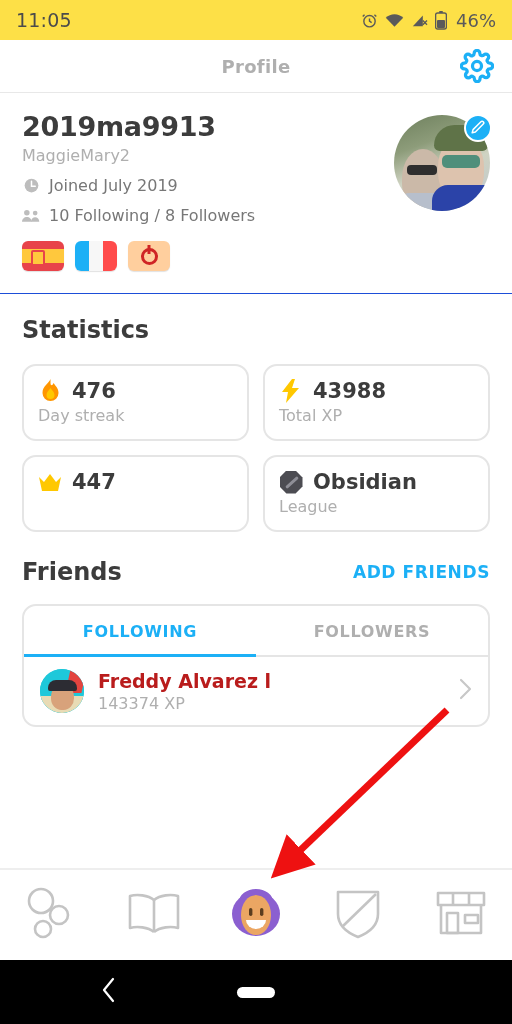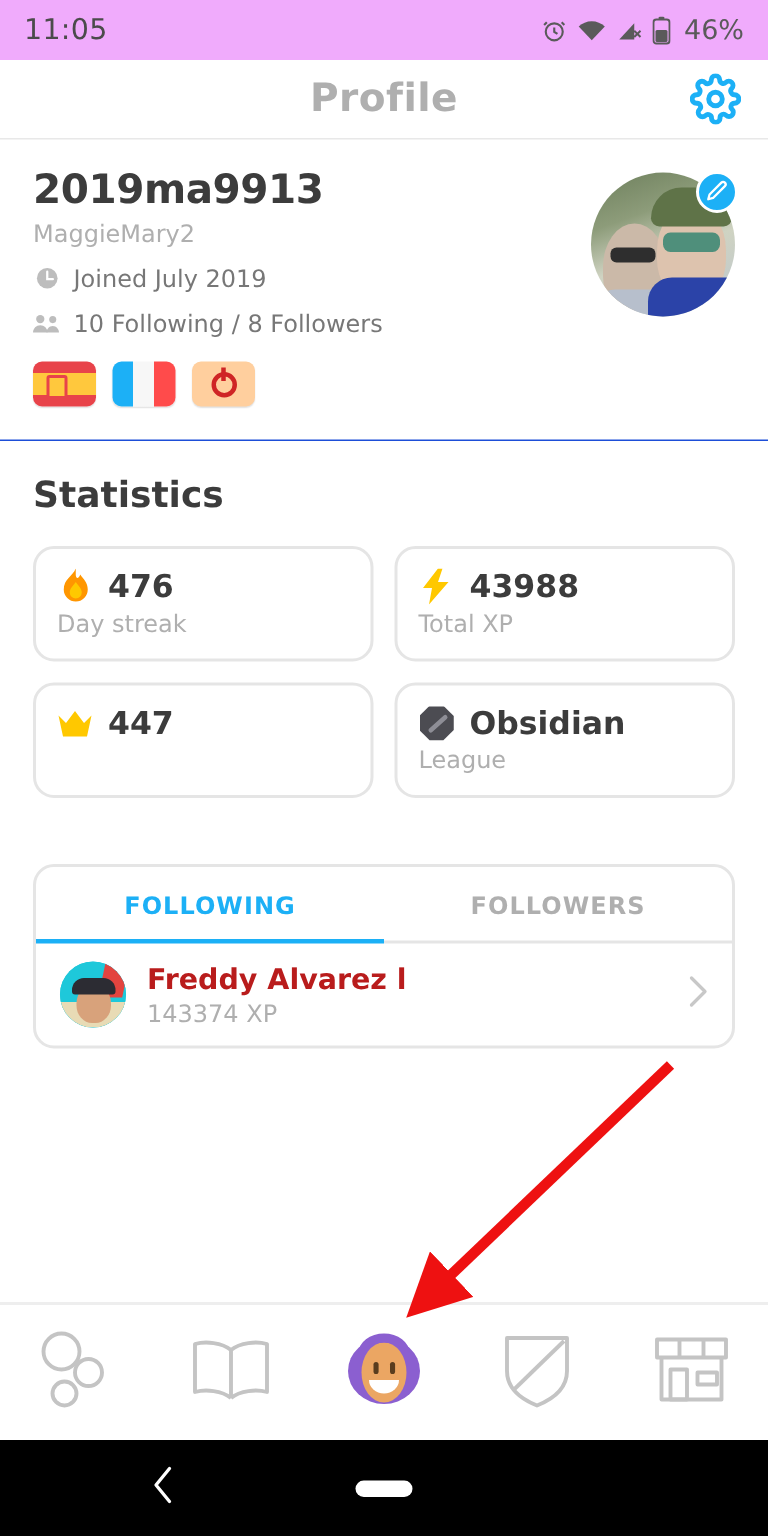--- a/index.html
+++ b/index.html
@@ -8,33 +8,33 @@
     font-family: "DejaVu Sans", "Liberation Sans", sans-serif;
     background: #ffffff;
     overflow: hidden;
   }
   #screen { position: relative; width: 512px; height: 1024px; background: #fff; }
 
   
   .statusbar {
     height: 40px; display: flex; align-items: center;
     justify-content: space-between; padding: 0 16px;
-    background: #f0abfc;
+    background: #fde047;
   }
   .status-time { font-size: 19px; color: #4b4b4b; font-weight: 500; letter-spacing: .2px; }
   .status-icons { display: flex; align-items: center; gap: 7px; }
   .status-icons svg { display: block; }
   .status-batt { font-size: 18px; color: #5a5a5a; font-weight: 500; margin-left: 2px; }
 
   
   .appbar {
     height: 53px; display: flex; align-items: center; justify-content: center;
     position: relative; background: #fff; border-bottom: 1px solid #e8e8e8;
   }
-  .appbar-title { font-size: 26px; font-weight: 700; color: #afafaf; letter-spacing: .3px; }
+  .appbar-title { font-size: 18px; font-weight: 700; color: #afafaf; letter-spacing: .3px; }
   .gear-btn { position: absolute; right: 18px; top: 50%; transform: translateY(-50%); line-height: 0; }
 
   
   .content { height: 795px; overflow: hidden; background: #fff; }
 
   
   .profile {
     padding: 18px 22px 22px 22px; position: relative;
     border-bottom: 1px solid #1d4ed8;
   }
@@ -279,20 +279,24 @@
             </span>
             <span class="stat-value">Obsidian</span>
           </div>
           <div class="stat-label">League</div>
         </div>
 
       </div>
     </div>
 
     <div class="section" style="padding-top:26px;">
+      <div class="section-head">
+        <div class="section-title">Friends</div>
+        <div class="link-btn">ADD FRIENDS</div>
+      </div>
 
       <div class="friends-box">
         <div class="tabs">
           <div class="tab active">FOLLOWING</div>
           <div class="tab">FOLLOWERS</div>
         </div>
         <div class="friend-row">
           <div class="friend-av">
             <div class="fa-sky"></div>
               <div class="fa-red"></div>

